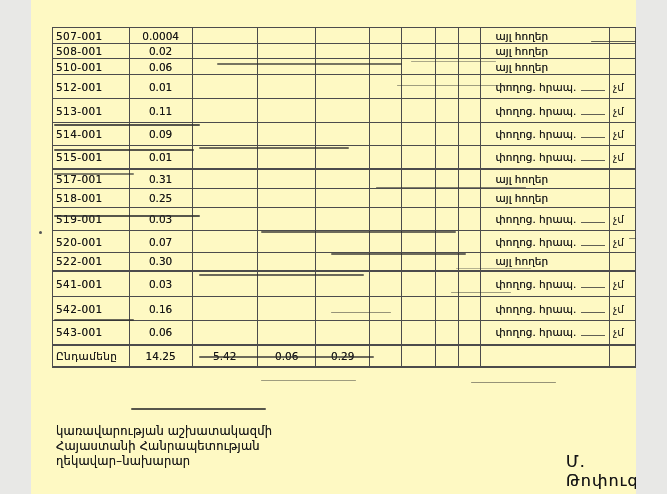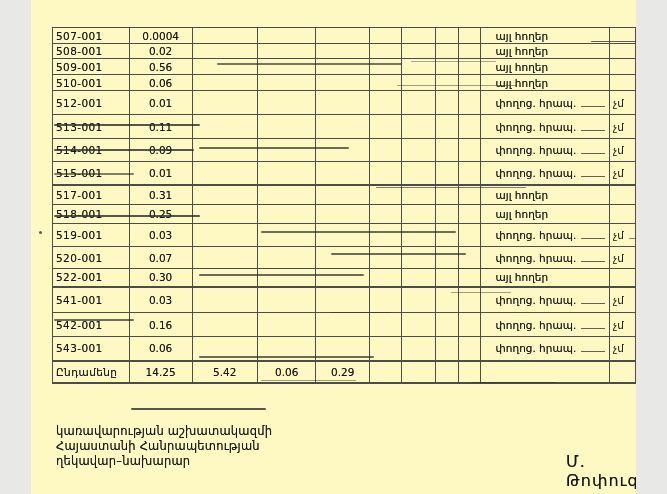--- a/index.html
+++ b/index.html
@@ -83,37 +83,20 @@
           <td class="cat">
             <span class="cat-inner">
               <span class="cat-txt">այլ հողեր</span>
             </span>
           </td>
           <td class="m"></td>
         </tr>
         <tr style="height: 15px;">
           <td class="code">508-001</td>
           <td class="val">0.02</td>
-          <td></td>
-          <td></td>
-          <td></td>
-          <td></td>
-          <td></td>
-          <td></td>
-          <td></td>
-          <td class="cat">
-            <span class="cat-inner">
-              <span class="cat-txt">այլ հողեր</span>
-            </span>
-          </td>
-          <td class="m"></td>
-        </tr>
-        <tr style="height: 16px;">
-          <td class="code">509-001</td>
-          <td class="val">0.56</td>
           <td></td>
           <td></td>
           <td></td>
           <td></td>
           <td></td>
           <td></td>
           <td></td>
           <td class="cat">
             <span class="cat-inner">
               <span class="cat-txt">այլ հողեր</span>

